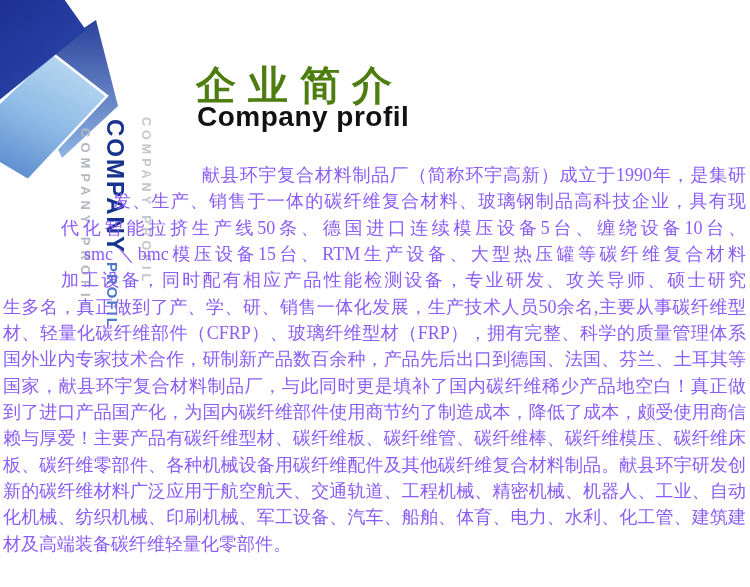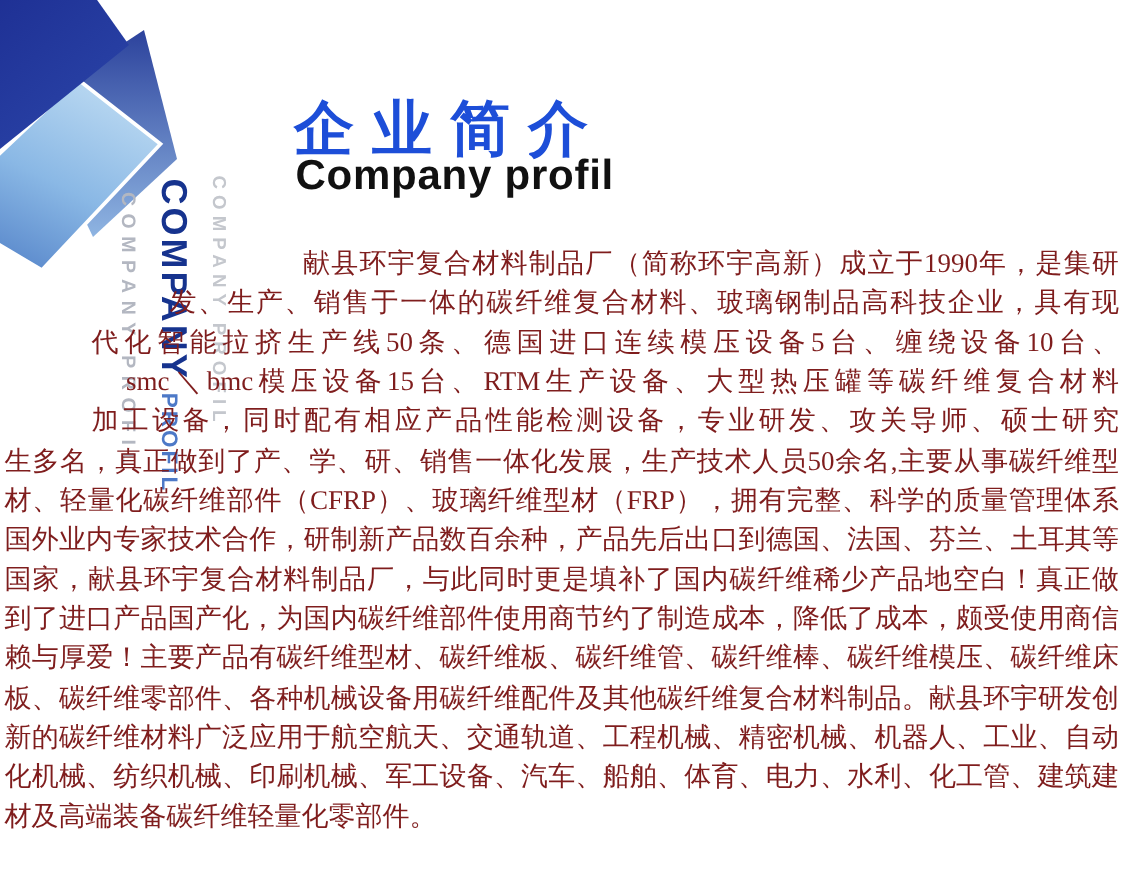--- a/index.html
+++ b/index.html
@@ -14,27 +14,27 @@
         white-space:nowrap;font-family:"Liberation Sans","DejaVu Sans",sans-serif;}
   .vgray1{left:93px;top:128px;font-size:13px;letter-spacing:5px;color:#b3b7c1;font-weight:bold;}
   .vgray2{left:153px;top:117px;font-size:12.5px;letter-spacing:4px;color:#c4c7cd;font-weight:bold;}
   .vblue{left:129px;top:119px;}
   .vblue .vc{font-size:24px;font-weight:bold;color:#16338e;letter-spacing:2px;}
   .vblue .vp{font-size:15px;font-weight:bold;color:#4d79c7;letter-spacing:2px;margin-left:8px;}
 
   
   .title{position:absolute;left:196px;top:58px;z-index:2;
          font-family:"Liberation Sans","DejaVu Sans",sans-serif;
-         font-size:40px;font-weight:bold;letter-spacing:12px;color:#1d4ed8;}
+         font-size:40px;font-weight:bold;letter-spacing:12px;color:#4d7c0f;}
   .subtitle{position:absolute;left:197px;top:101px;z-index:2;
          font-family:"Liberation Sans","DejaVu Sans",sans-serif;
          font-size:28px;font-weight:bold;color:#111111;letter-spacing:0.5px;}
 
   
-  .bodytext{position:absolute;left:0;top:162px;width:750px;z-index:2;color:#7f1d1d;}
+  .bodytext{position:absolute;left:0;top:162px;width:750px;z-index:2;color:#8b5cf6;}
   .ln{height:26.35px;line-height:26.35px;font-size:18px;
       padding-left:3px;padding-right:4px;
       text-align:justify;text-align-last:justify;white-space:nowrap;}
   .ln.i1{padding-left:202px;}
   .ln.i2{padding-left:113px;}
   .ln.i3{padding-left:61px;}
   .ln.i4{padding-left:84px;}
   .ln.i5{padding-left:61px;}
   .ln.last{text-align-last:left;}
 </style>

